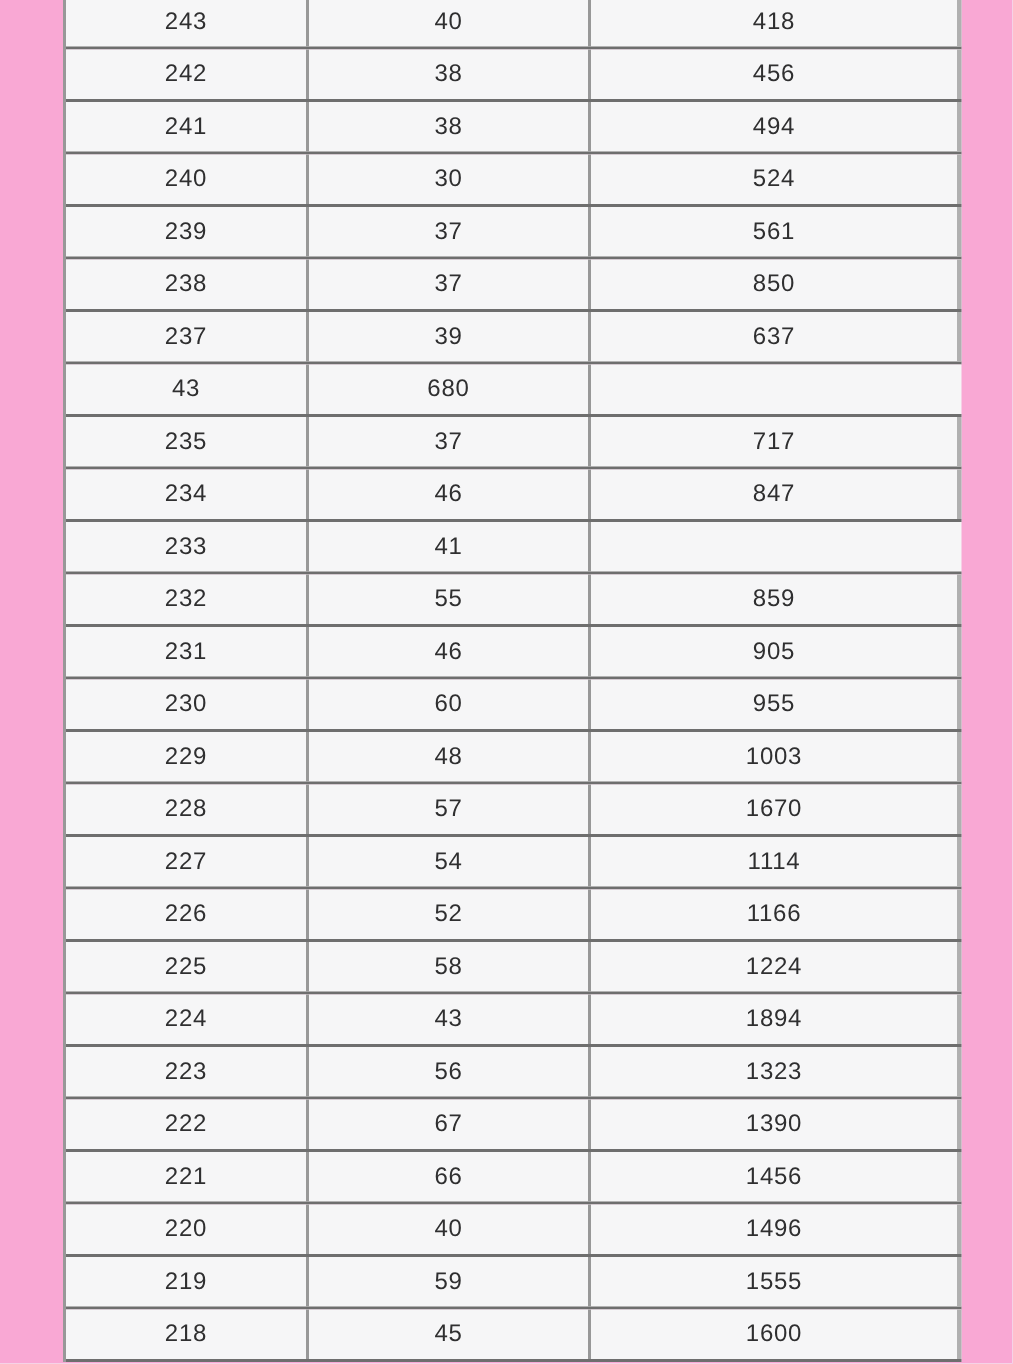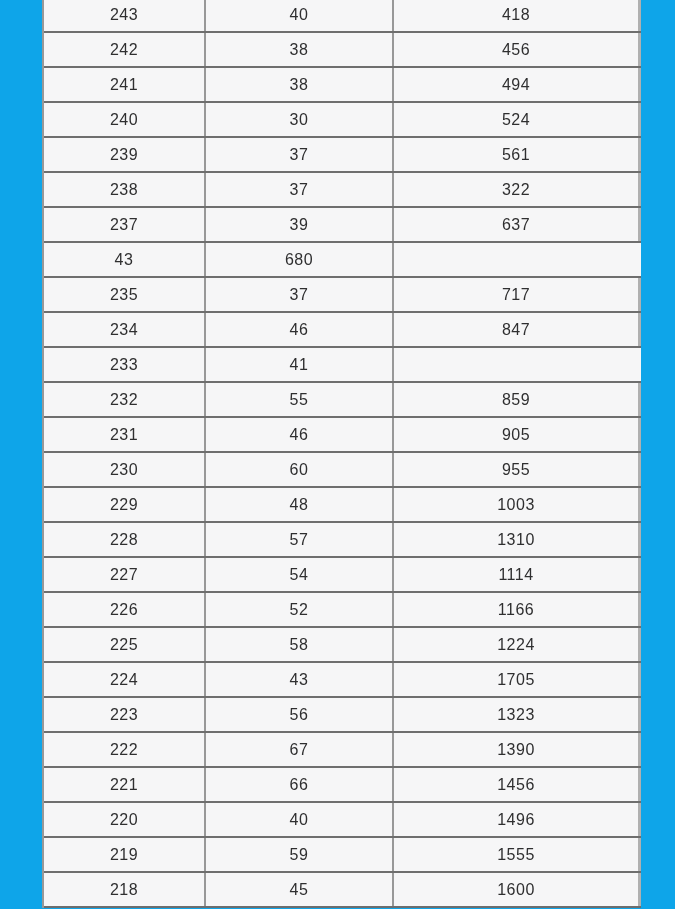--- a/index.html
+++ b/index.html
@@ -8,21 +8,21 @@
     width: 675px;
     height: 909px;
     overflow: hidden;
     background: #f4f4f5;
     font-family: "Liberation Sans", "DejaVu Sans", sans-serif;
   }
   .page {
     position: relative;
     width: 675px;
     height: 909px;
-    background: #0ea5e9;
+    background: #f9a8d4;
   }
   .score-table {
     position: absolute;
     left: 42px;
     top: -2px;
     border-left: 2px solid #989898;
   }
   .row {
     display: flex;
     height: 35px;
@@ -71,21 +71,21 @@
           <div class="cell">524</div>
         </div>
         <div class="row">
           <div class="cell">239</div>
           <div class="cell">37</div>
           <div class="cell">561</div>
         </div>
         <div class="row">
           <div class="cell">238</div>
           <div class="cell">37</div>
-          <div class="cell">322</div>
+          <div class="cell">850</div>
         </div>
         <div class="row">
           <div class="cell">237</div>
           <div class="cell">39</div>
           <div class="cell">637</div>
         </div>
         <div class="row">
           <div class="cell">43</div>
           <div class="cell">680</div>
         </div>
@@ -119,41 +119,41 @@
           <div class="cell">955</div>
         </div>
         <div class="row">
           <div class="cell">229</div>
           <div class="cell">48</div>
           <div class="cell">1003</div>
         </div>
         <div class="row">
           <div class="cell">228</div>
           <div class="cell">57</div>
-          <div class="cell">1310</div>
+          <div class="cell">1670</div>
         </div>
         <div class="row">
           <div class="cell">227</div>
           <div class="cell">54</div>
           <div class="cell">1114</div>
         </div>
         <div class="row">
           <div class="cell">226</div>
           <div class="cell">52</div>
           <div class="cell">1166</div>
         </div>
         <div class="row">
           <div class="cell">225</div>
           <div class="cell">58</div>
           <div class="cell">1224</div>
         </div>
         <div class="row">
           <div class="cell">224</div>
           <div class="cell">43</div>
-          <div class="cell">1705</div>
+          <div class="cell">1894</div>
         </div>
         <div class="row">
           <div class="cell">223</div>
           <div class="cell">56</div>
           <div class="cell">1323</div>
         </div>
         <div class="row">
           <div class="cell">222</div>
           <div class="cell">67</div>
           <div class="cell">1390</div>

